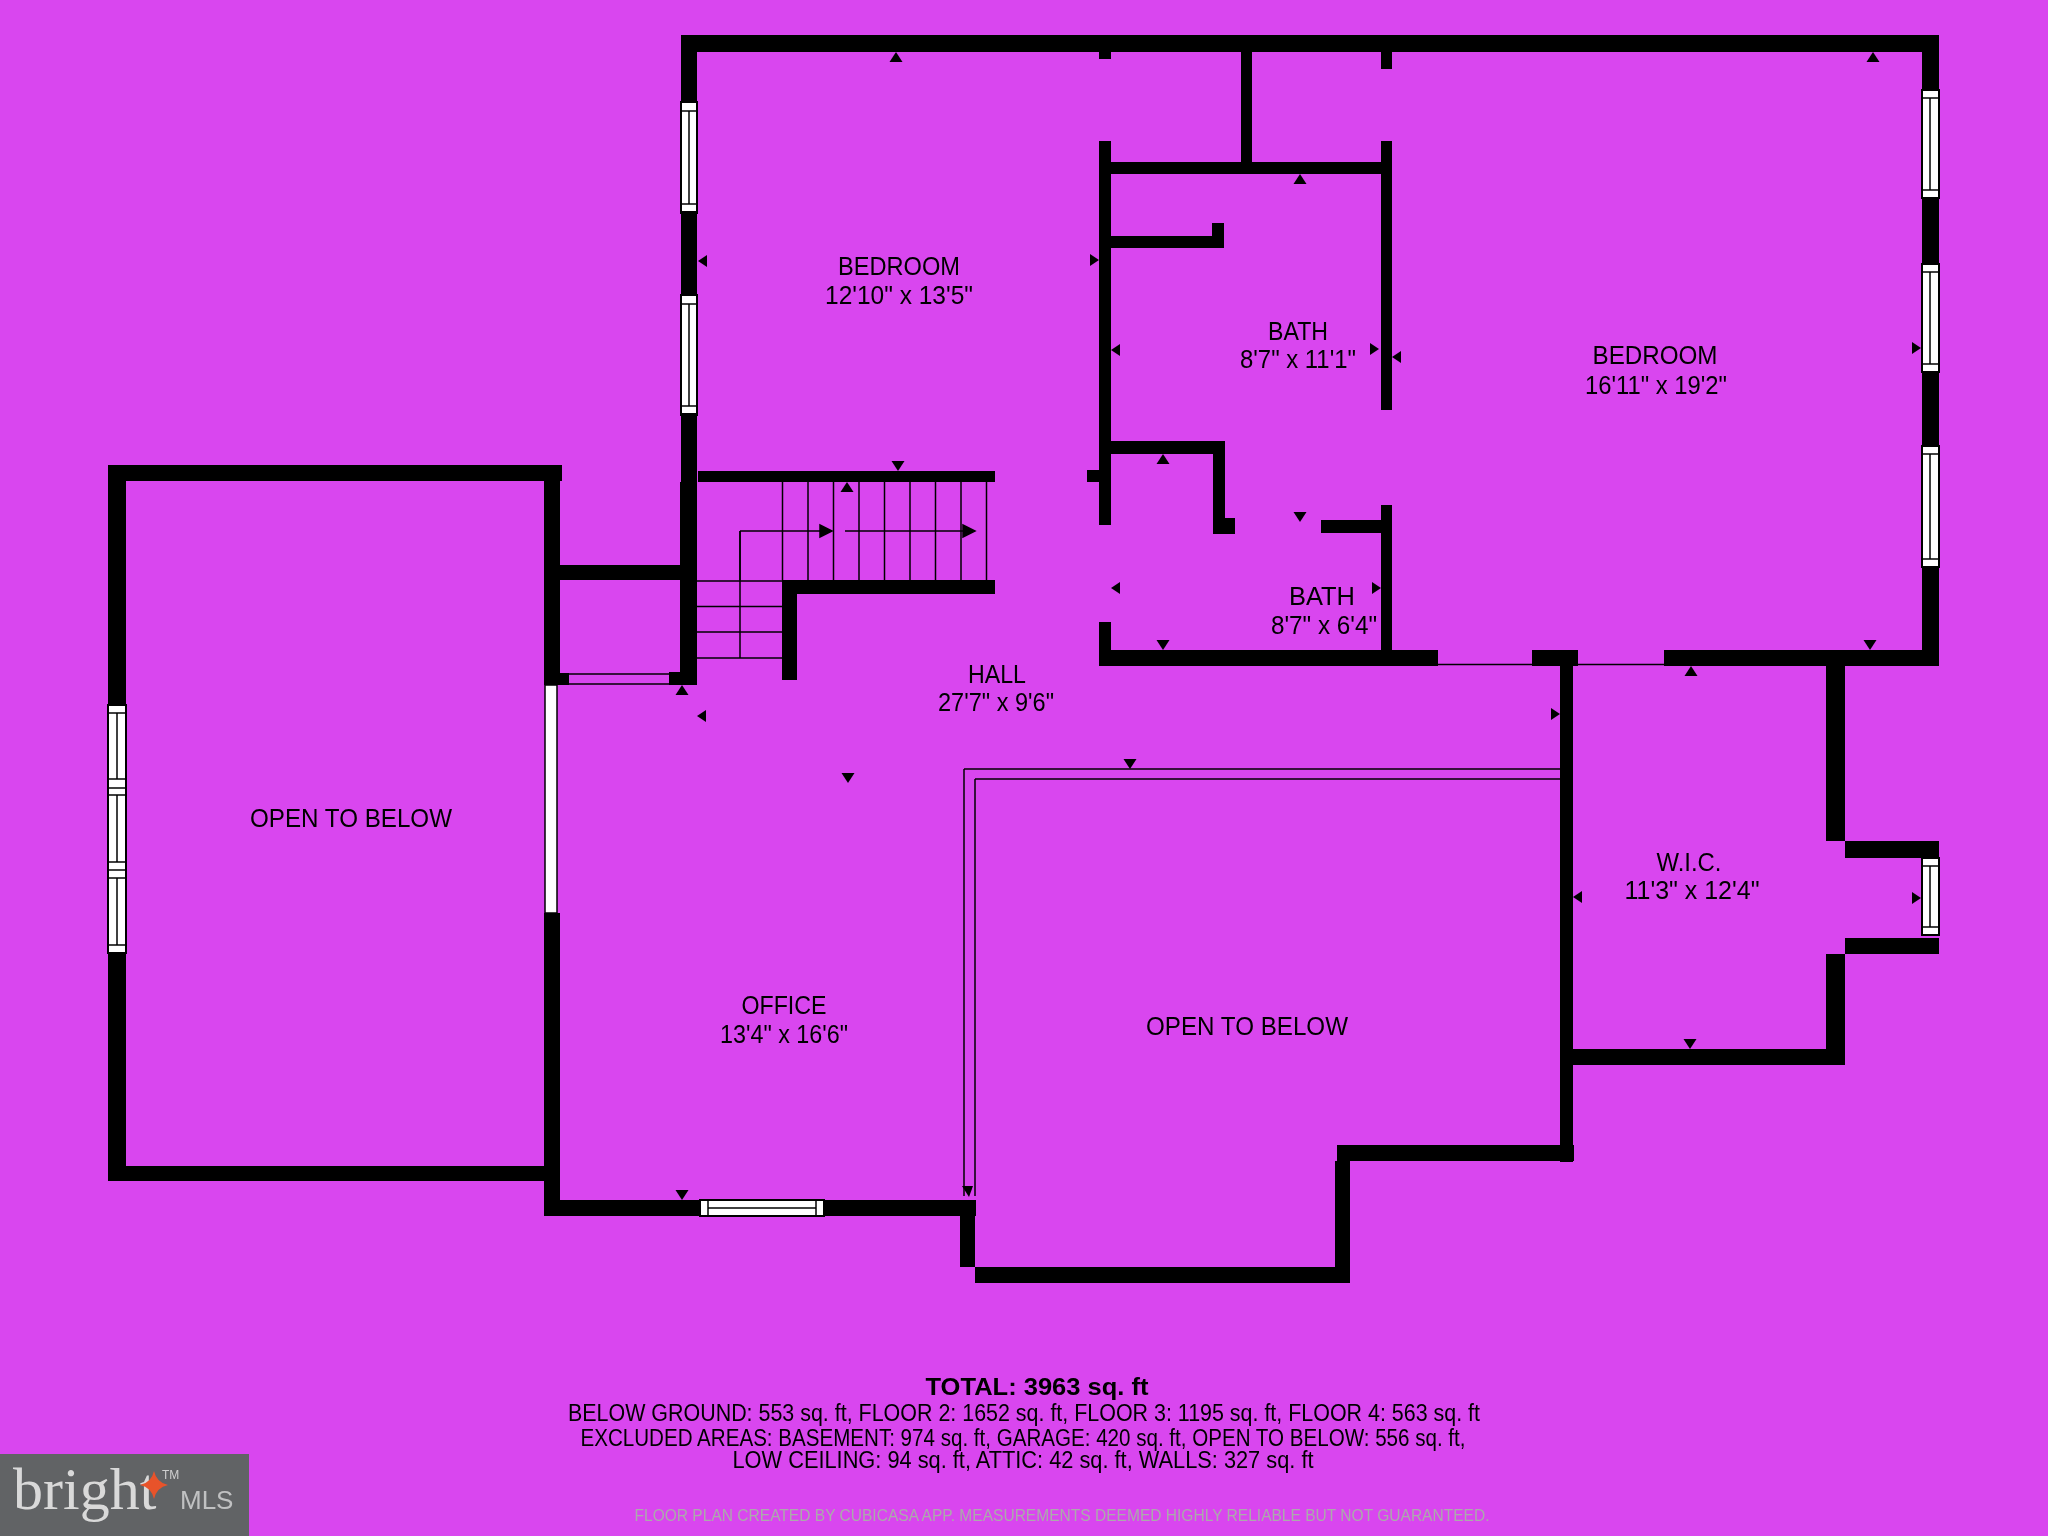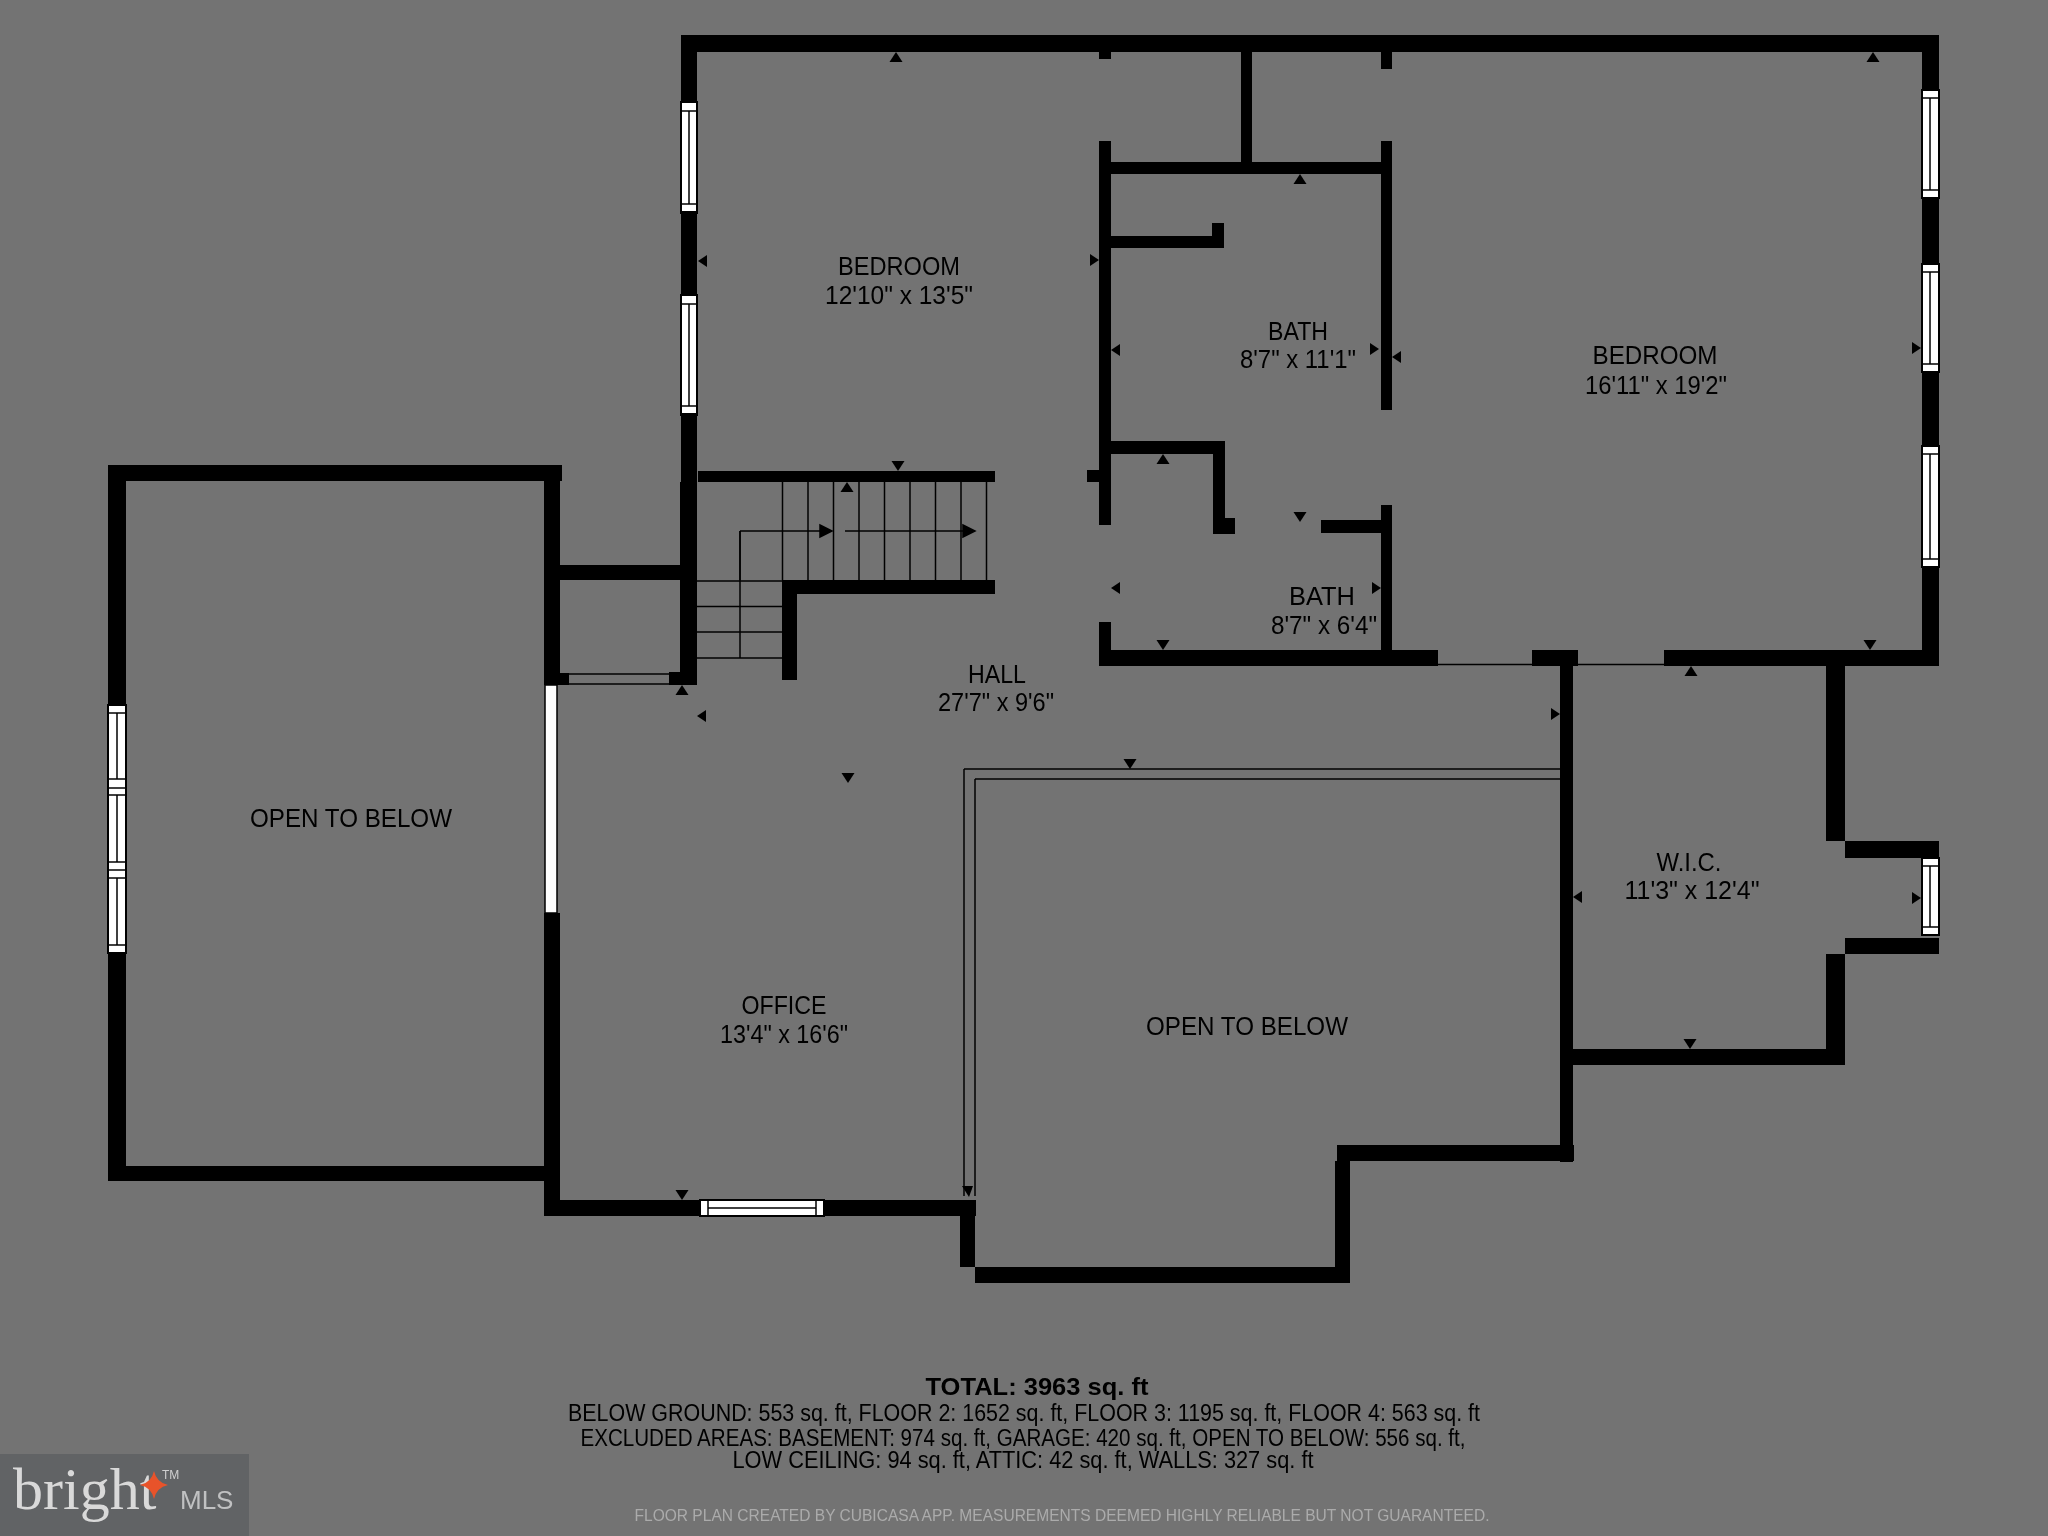--- a/index.html
+++ b/index.html
@@ -1,16 +1,16 @@
 <!DOCTYPE html>
 <html><head>
 <meta charset="utf-8">
 <style>
   html,body{margin:0;padding:0;background:#ffffff;}
-  #page{position:relative;width:2048px;height:1536px;background:#737373;overflow:hidden;}
+  #page{position:relative;width:2048px;height:1536px;background:#d946ef;overflow:hidden;}
   svg{position:absolute;left:0;top:0;}
 </style>
 </head>
 <body>
 <div id="page">
 <svg width="2048" height="1536" viewBox="0 0 2048 1536">
 
 <g id="plan" fill="#000000" stroke="none" font-family="Liberation Sans, sans-serif">
 
 <rect x="681" y="35" width="1258" height="17"></rect>

